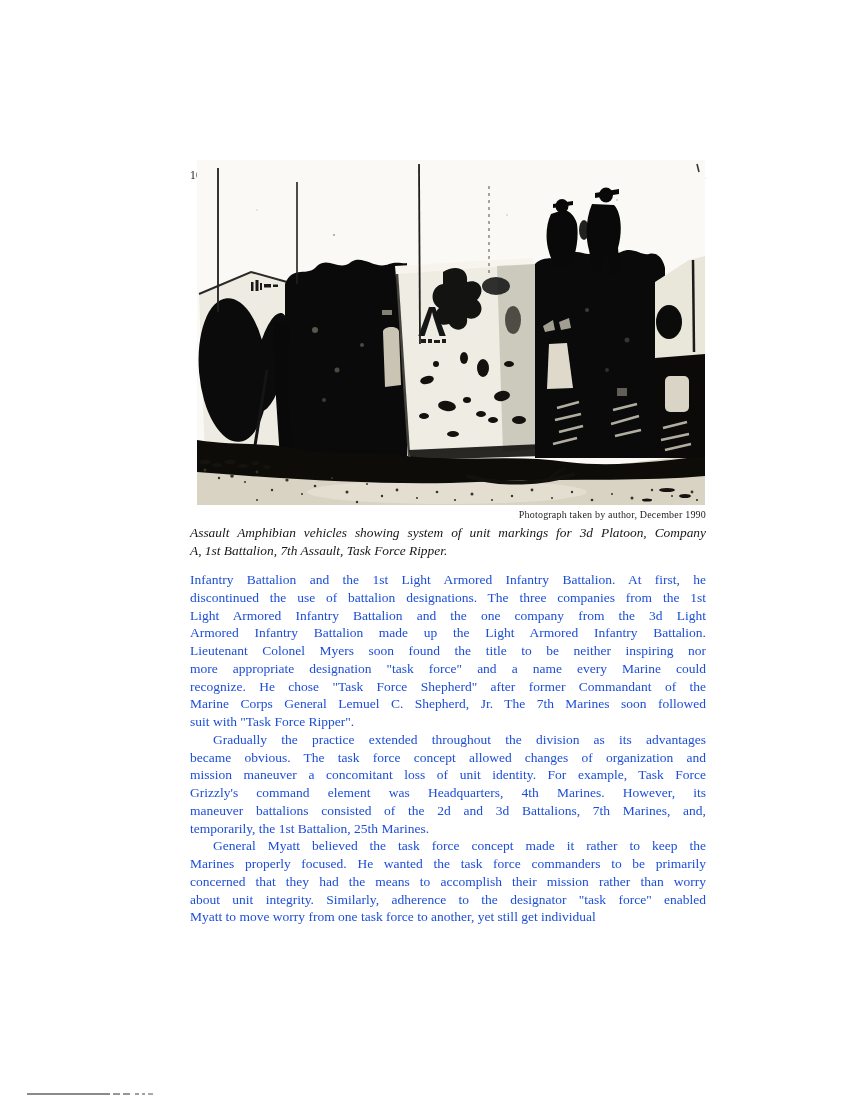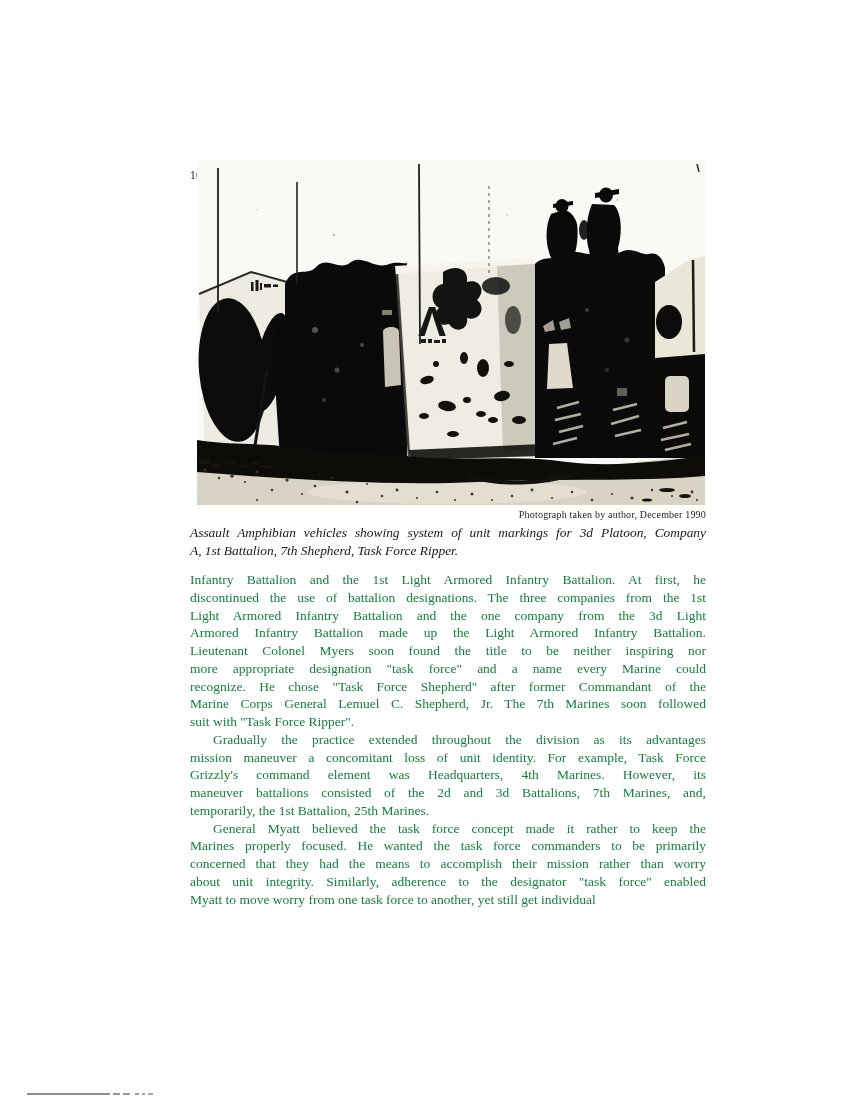--- a/index.html
+++ b/index.html
@@ -19,21 +19,21 @@
   .photo-credit{
     margin-top:4px;width:516px;text-align:right;
     font-size:10px;line-height:12px;color:#242424;letter-spacing:.2px;
   }
   .photo-caption{
     margin-top:3px;width:516px;font-style:italic;
     font-size:13.4px;line-height:17.5px;color:#161616;
   }
   .body-text{
     position:absolute;left:190px;top:571px;width:516px;
-    font-size:13.5px;line-height:17.75px;color:#15803d;
+    font-size:13.5px;line-height:17.75px;color:#1d4ed8;
   }
   .para{margin:0;}
   .tline{text-align:justify;text-align-last:justify;}
   .tline.last{text-align-last:left;}
   .tline.indent{text-indent:23px;}
   .scan-artifact{
     position:absolute;left:27px;top:1093px;width:126px;height:2px;
     background:linear-gradient(to right,
       #8b8b8b 0 66%,transparent 66% 68%,
       #979797 68% 74%,transparent 74% 76%,
@@ -232,38 +232,39 @@
         <circle cx="137" cy="75" r="1" fill="#444" opacity="0.5"></circle>
         <circle cx="420" cy="40" r="0.8" fill="#444" opacity="0.4"></circle>
         <circle cx="60" cy="50" r="0.7" fill="#444" opacity="0.3"></circle>
         <circle cx="310" cy="55" r="0.7" fill="#444" opacity="0.35"></circle>
       </g>
     </svg>
 
     <div class="photo-credit">Photograph taken by author, December 1990</div>
     <figcaption class="photo-caption">
         <div class="tline">Assault Amphibian vehicles showing system of unit markings for 3d Platoon, Company</div>
-        <div class="tline last">A, 1st Battalion, 7th Shepherd, Task Force Ripper.</div>
+        <div class="tline last">A, 1st Battalion, 7th Assault, Task Force Ripper.</div>
       </figcaption>
   </figure>
 
   <main class="body-text">
     <div class="para">
         <div class="tline">Infantry Battalion and the 1st Light Armored Infantry Battalion. At first, he</div>
         <div class="tline">discontinued the use of battalion designations. The three companies from the 1st</div>
         <div class="tline">Light Armored Infantry Battalion and the one company from the 3d Light</div>
         <div class="tline">Armored Infantry Battalion made up the Light Armored Infantry Battalion.</div>
         <div class="tline">Lieutenant Colonel Myers soon found the title to be neither inspiring nor</div>
         <div class="tline">more appropriate designation "task force" and a name every Marine could</div>
         <div class="tline">recognize. He chose "Task Force Shepherd" after former Commandant of the</div>
         <div class="tline">Marine Corps General Lemuel C. Shepherd, Jr. The 7th Marines soon followed</div>
         <div class="tline last">suit with "Task Force Ripper".</div>
       </div>
     <div class="para">
         <div class="tline indent">Gradually the practice extended throughout the division as its advantages</div>
+        <div class="tline">became obvious. The task force concept allowed changes of organization and</div>
         <div class="tline">mission maneuver a concomitant loss of unit identity. For example, Task Force</div>
         <div class="tline">Grizzly's command element was Headquarters, 4th Marines. However, its</div>
         <div class="tline">maneuver battalions consisted of the 2d and 3d Battalions, 7th Marines, and,</div>
         <div class="tline last">temporarily, the 1st Battalion, 25th Marines.</div>
       </div>
     <div class="para">
         <div class="tline indent">General Myatt believed the task force concept made it rather to keep the</div>
         <div class="tline">Marines properly focused. He wanted the task force commanders to be primarily</div>
         <div class="tline">concerned that they had the means to accomplish their mission rather than worry</div>
         <div class="tline">about unit integrity. Similarly, adherence to the designator "task force" enabled</div>

